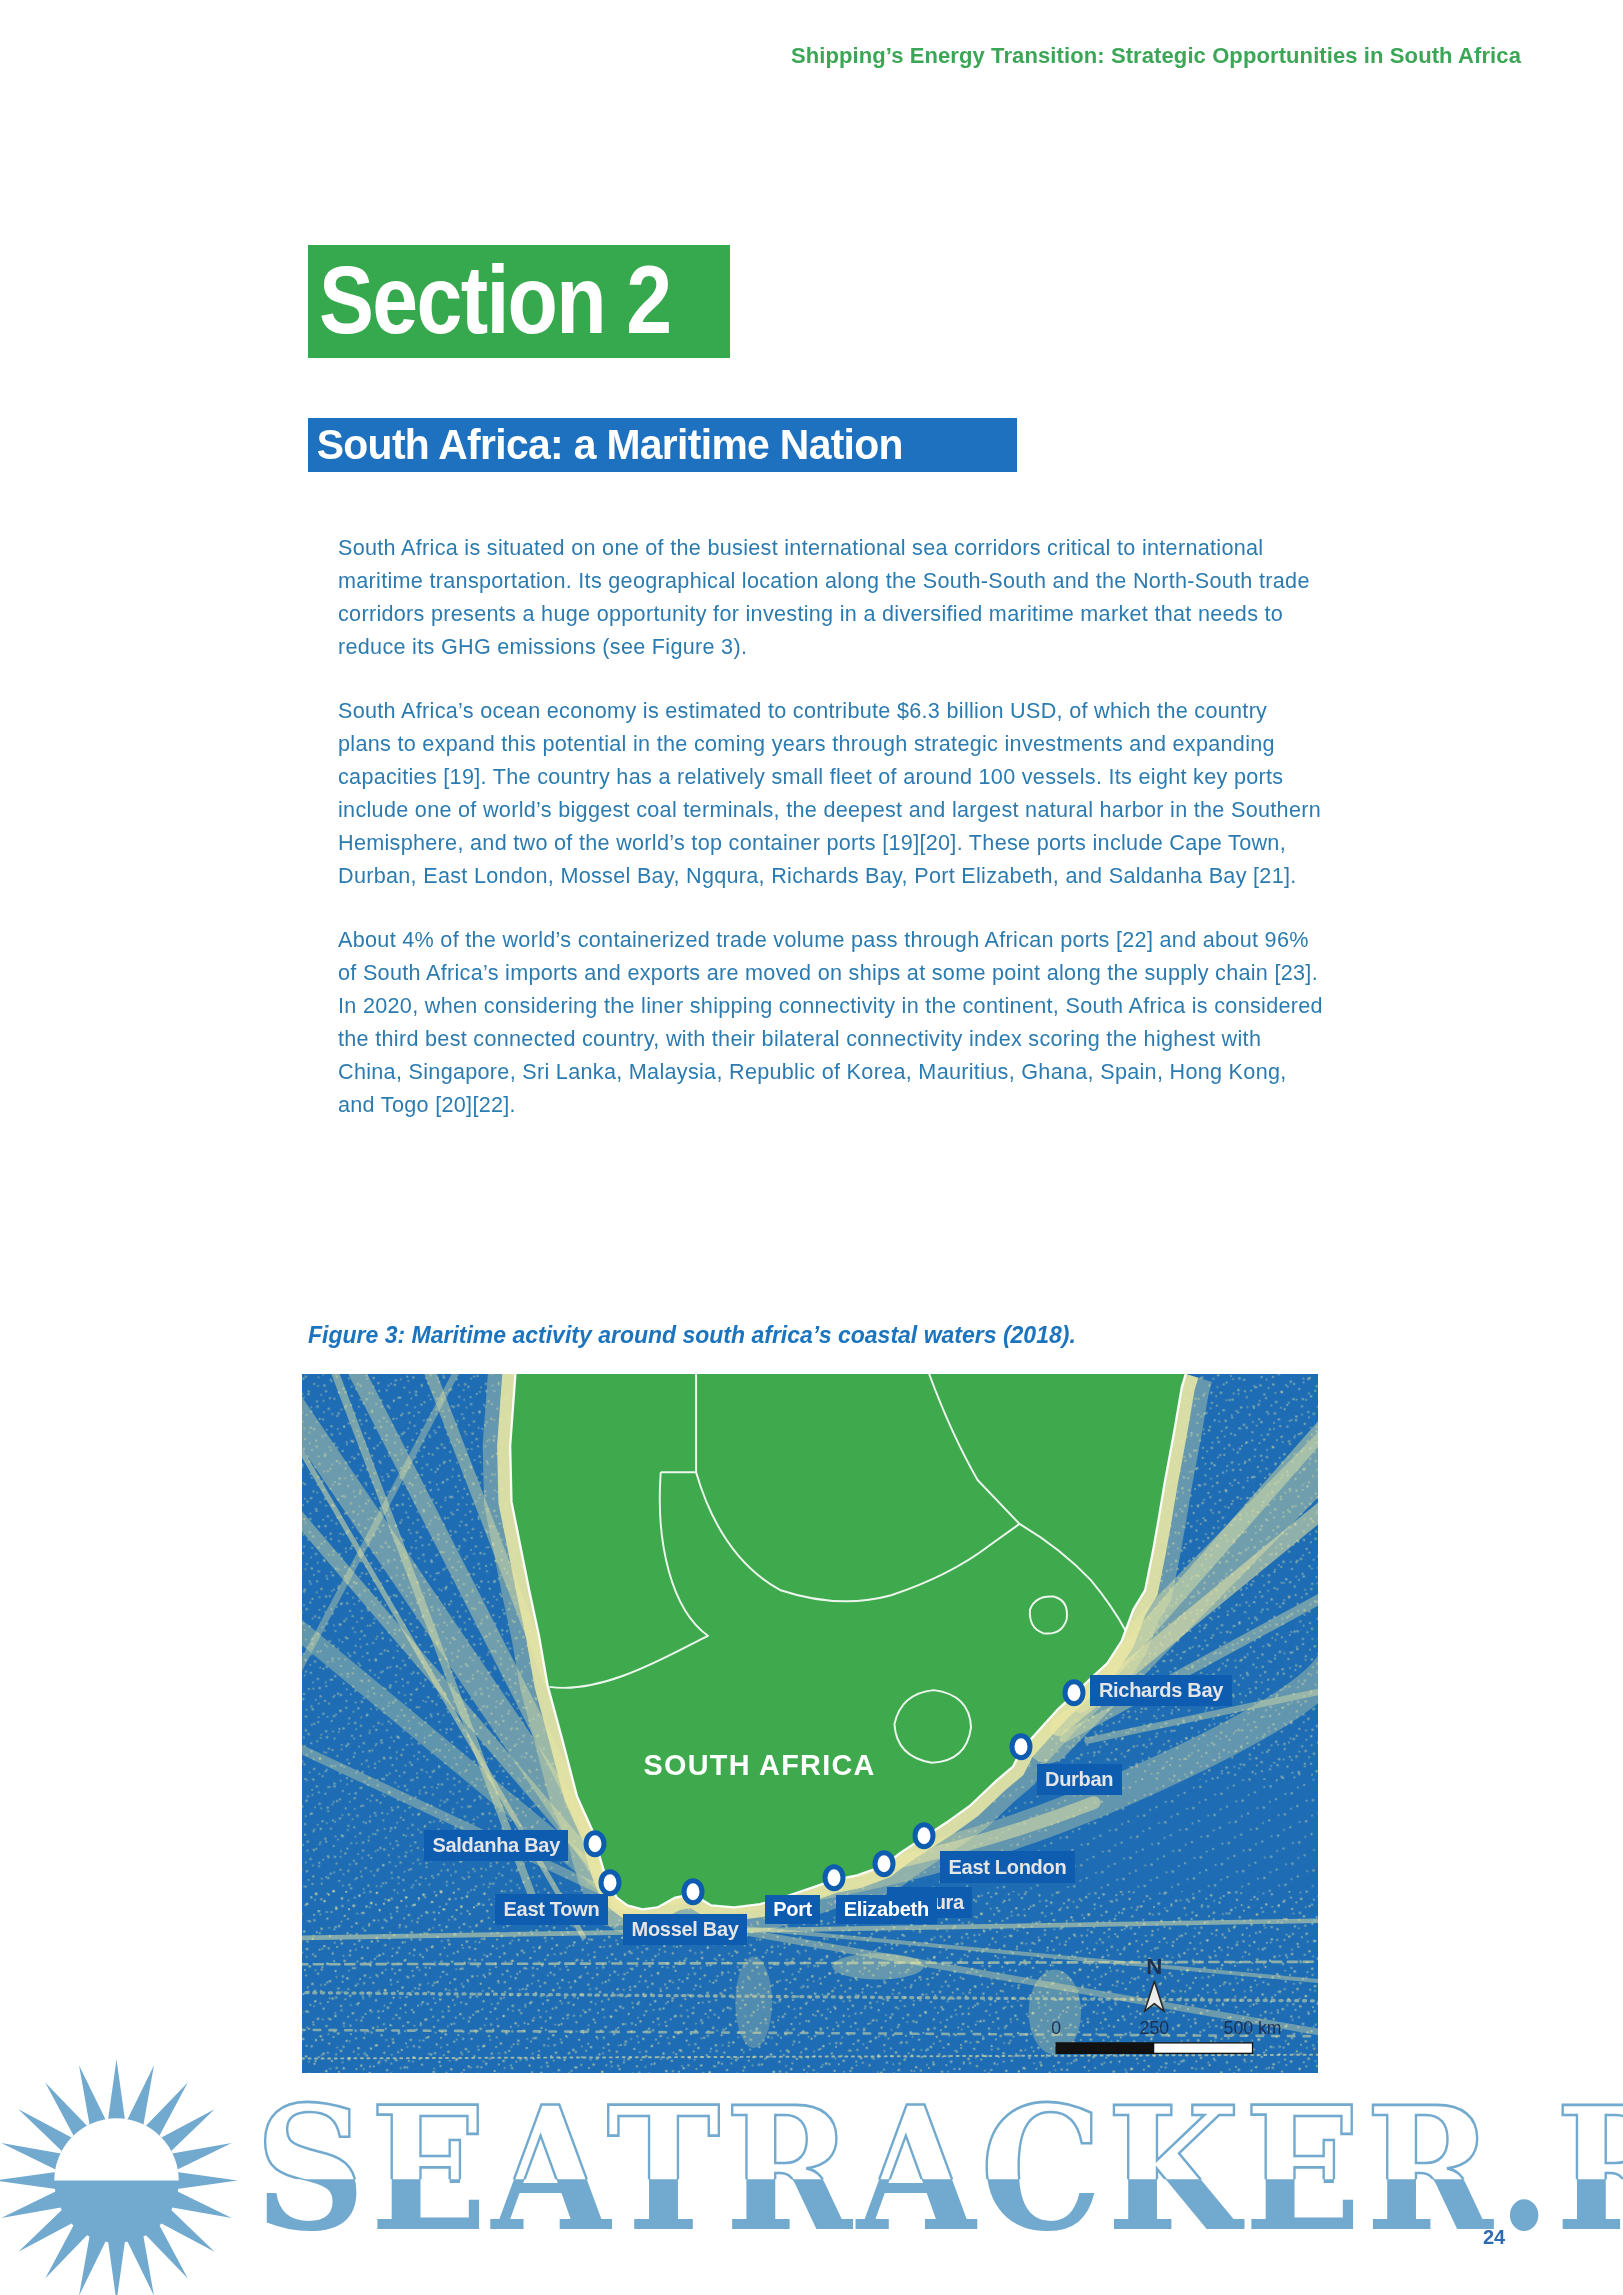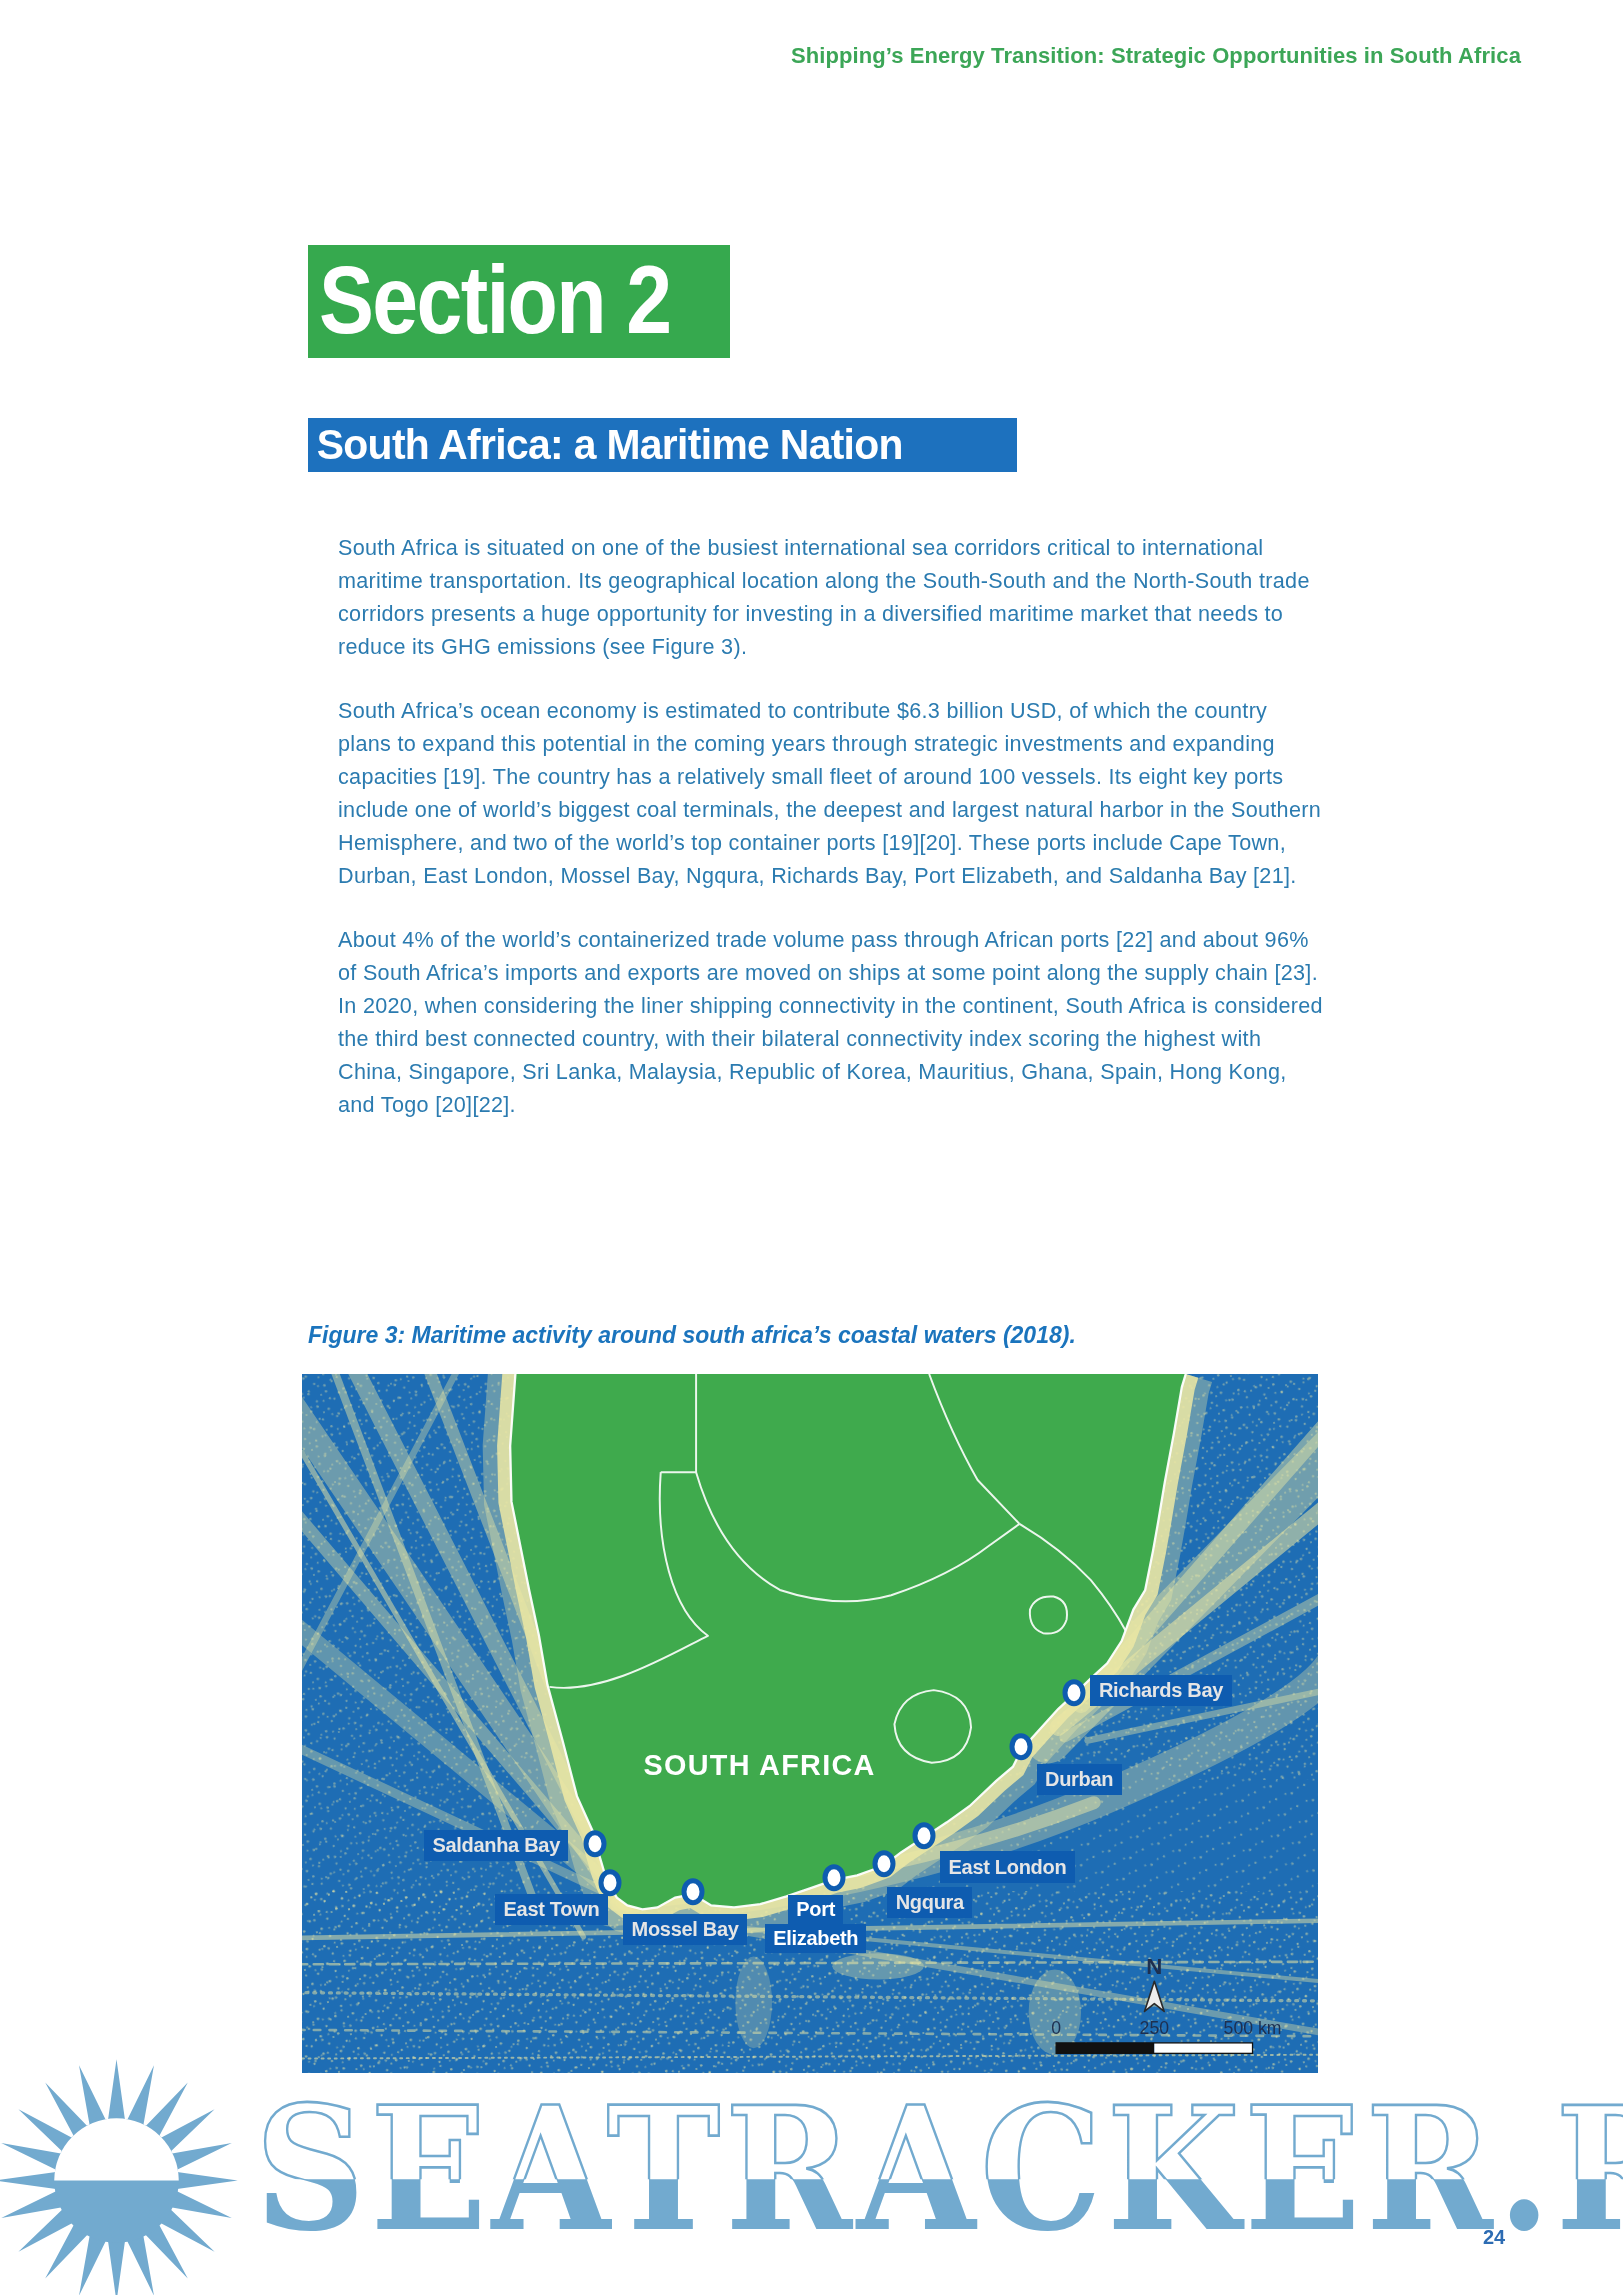--- a/index.html
+++ b/index.html
@@ -51,22 +51,22 @@
     position:absolute; width:13px; height:17px; background:#ffffff;
     border:5.9px solid #0E5CB0; border-radius:50%;
     transform:translate(-50%,-55%); box-sizing:content-box; z-index:3;
   }
   .plabel{
     position:absolute; background:#0E5CB0; color:#e5e5e5; font-weight:bold;
     font-size:20px; line-height:1.05; padding:5.2px 8.5px; white-space:nowrap;
     z-index:2; letter-spacing:-0.3px;
   }
   .plabel-stack{
-    position:absolute; display:flex; flex-direction:column; align-items:center;
-    z-index:2; gap:0px;
+    position:absolute; display:flex; flex-direction:row; align-items:center;
+    z-index:2; gap:16px;
   }
   .plabel-stack span{
     background:#0E5CB0; color:#ffffff; font-weight:bold; font-size:20px;
     line-height:1.05; padding:3.9px 7.9px; white-space:nowrap; letter-spacing:-0.3px;
   }
   .mk-rb{left:75.97%; top:45.79%} .lb-rb{left:77.6%; top:43.0%}
   .mk-du{left:70.81%; top:53.56%} .lb-du{left:72.3%; top:55.8%}
   .mk-el{left:61.21%; top:66.29%} .lb-el{left:62.8%; top:68.3%}
   .mk-ng{left:57.28%; top:70.22%} .lb-ng{left:57.6%; top:73.4%}
   .mk-pe{left:52.38%; top:72.19%} .lb-pe{left:45.6%; top:74.6%}

